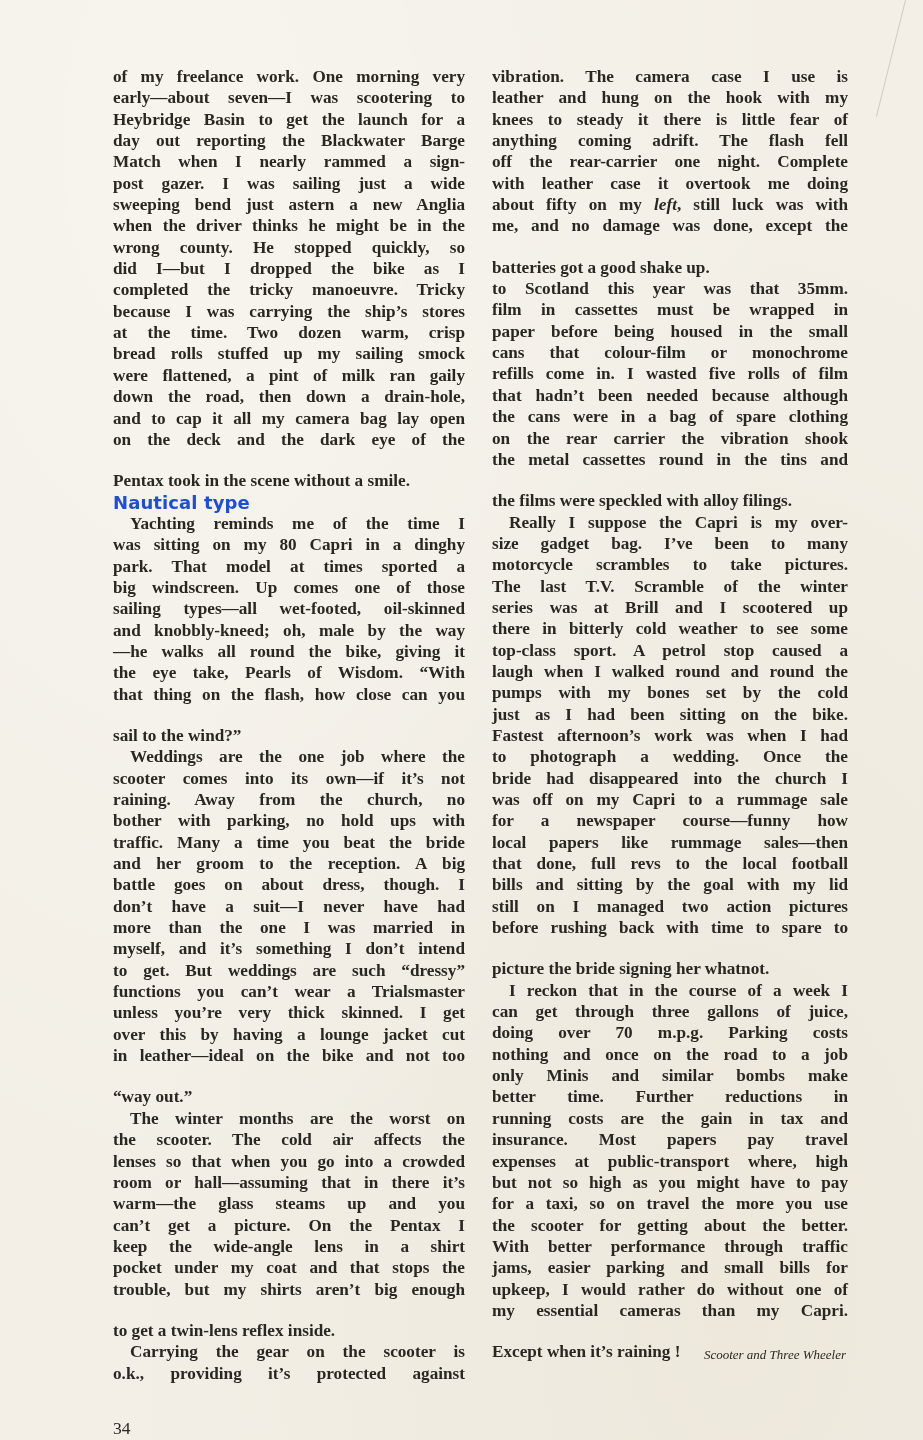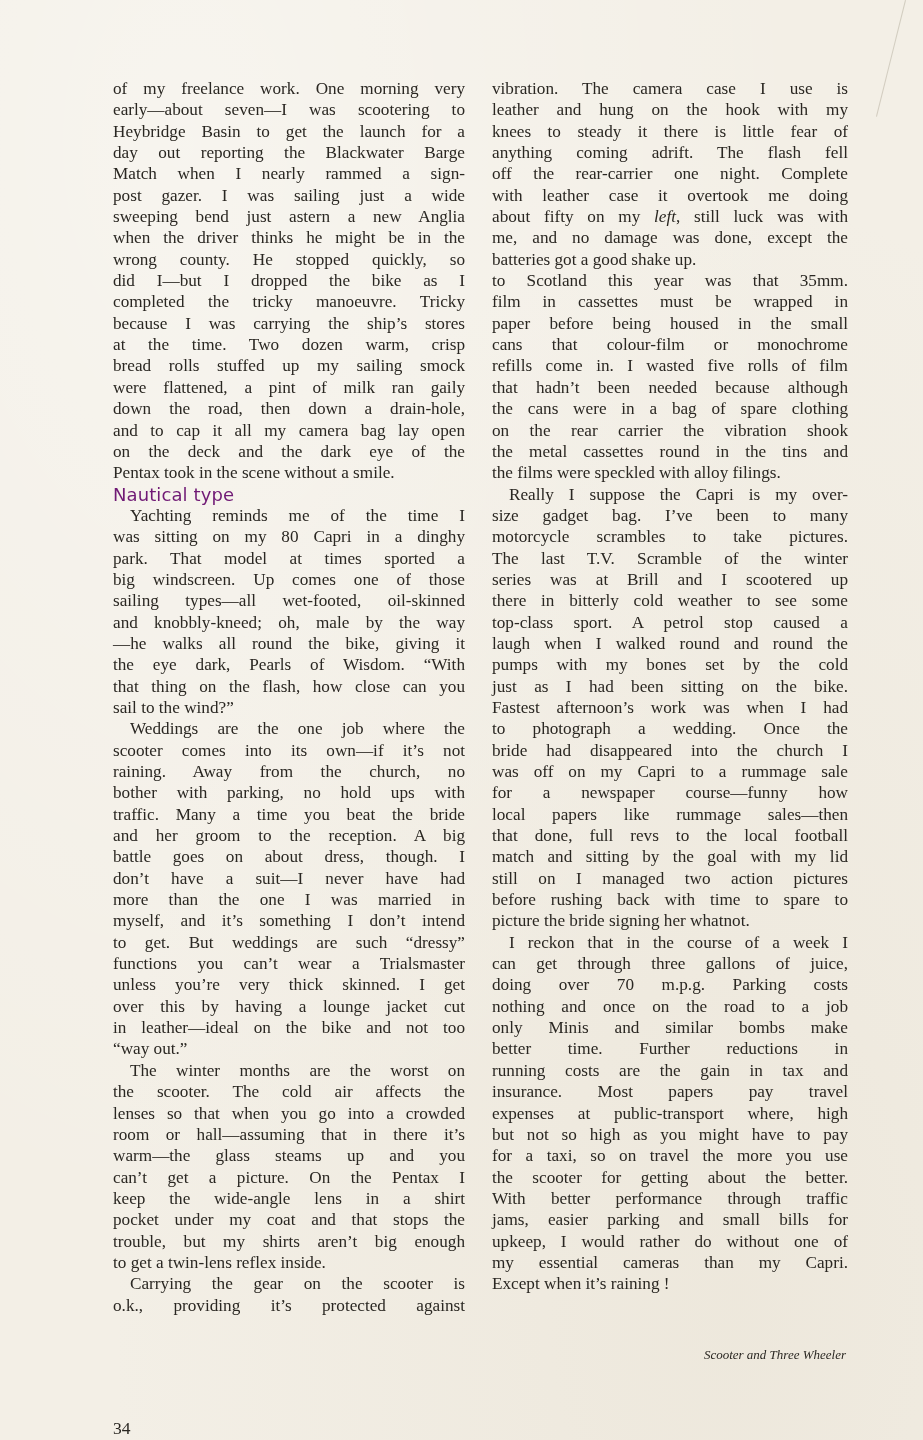--- a/index.html
+++ b/index.html
@@ -22,45 +22,47 @@
     .fold-line {
       position: absolute;
       left: 905px; top: 0;
       width: 1px; height: 120px;
       background: rgba(150,140,120,0.35);
       transform: rotate(14deg);
       transform-origin: top left;
     }
     .column {
       position: absolute;
-      top: 78px;
+      top: 66px;
       font-size: 17.2px;
       line-height: 21.35px;
+      font-weight: bold;
     }
     .col-left { left: 113px; width: 352px; }
     .col-right { left: 492px; width: 356px; }
     .line {
       display: block;
       white-space: nowrap;
       text-align: justify;
       text-align-last: justify;
       height: 21.35px;
       overflow: visible;
     }
     .line.last {
       text-align-last: left;
+      margin-top: 20px;
     }
     .line.indent { padding-left: 17px; }
     .heading {
       display: block;
       font-family: "DejaVu Sans", "Liberation Sans", sans-serif;
       font-size: 18px;
       line-height: 21.35px;
       height: 21.35px;
-      color: #701a75;
+      color: #1d4ed8;
       letter-spacing: 0.1px;
     }
     .footer-page {
       position: absolute;
       left: 113px; top: 1418px;
       font-size: 17.5px;
     }
     .footer-pub {
       position: absolute;
       right: 77px; top: 1347px;
@@ -99,21 +101,21 @@
     </div>
   <div class="heading">Nautical type</div>
   <div>
       <span class="line indent">Yachting reminds me of the time I</span>
       <span class="line">was sitting on my 80 Capri in a dinghy</span>
       <span class="line">park.  That model at times sported a</span>
       <span class="line">big windscreen.  Up comes one of those</span>
       <span class="line">sailing types—all wet-footed, oil-skinned</span>
       <span class="line">and knobbly-kneed; oh, male by the way</span>
       <span class="line">—he walks all round the bike, giving it</span>
-      <span class="line">the eye dark, Pearls of Wisdom.  “With</span>
+      <span class="line">the eye take, Pearls of Wisdom.  “With</span>
       <span class="line">that thing on the flash, how close can you</span>
       <span class="line last">sail to the wind?”</span>
     </div>
   <div>
       <span class="line indent">Weddings are the one job where the</span>
       <span class="line">scooter comes into its own—if it’s not</span>
       <span class="line">raining.  Away from the church, no</span>
       <span class="line">bother with parking, no hold ups with</span>
       <span class="line">traffic.  Many a time you beat the bride</span>
       <span class="line">and her groom to the reception.  A big</span>
@@ -183,21 +185,21 @@
       <span class="line">laugh when I walked round and round the</span>
       <span class="line">pumps with my bones set by the cold</span>
       <span class="line">just as I had been sitting on the bike.</span>
       <span class="line">Fastest afternoon’s work was when I had</span>
       <span class="line">to photograph a wedding.  Once the</span>
       <span class="line">bride had disappeared into the church I</span>
       <span class="line">was off on my Capri to a rummage sale</span>
       <span class="line">for a newspaper course—funny how</span>
       <span class="line">local papers like rummage sales—then</span>
       <span class="line">that done, full revs to the local football</span>
-      <span class="line">match and sitting by the goal with my lid</span>
+      <span class="line">bills and sitting by the goal with my lid</span>
       <span class="line">still on I managed two action pictures</span>
       <span class="line">before rushing back with time to spare to</span>
       <span class="line last">picture the bride signing her whatnot.</span>
     </div>
   <div>
       <span class="line indent">I reckon that in the course of a week I</span>
       <span class="line">can get through three gallons of juice,</span>
       <span class="line">doing over 70 m.p.g.  Parking costs</span>
       <span class="line">nothing and once on the road to a job</span>
       <span class="line">only Minis and similar bombs make</span>

